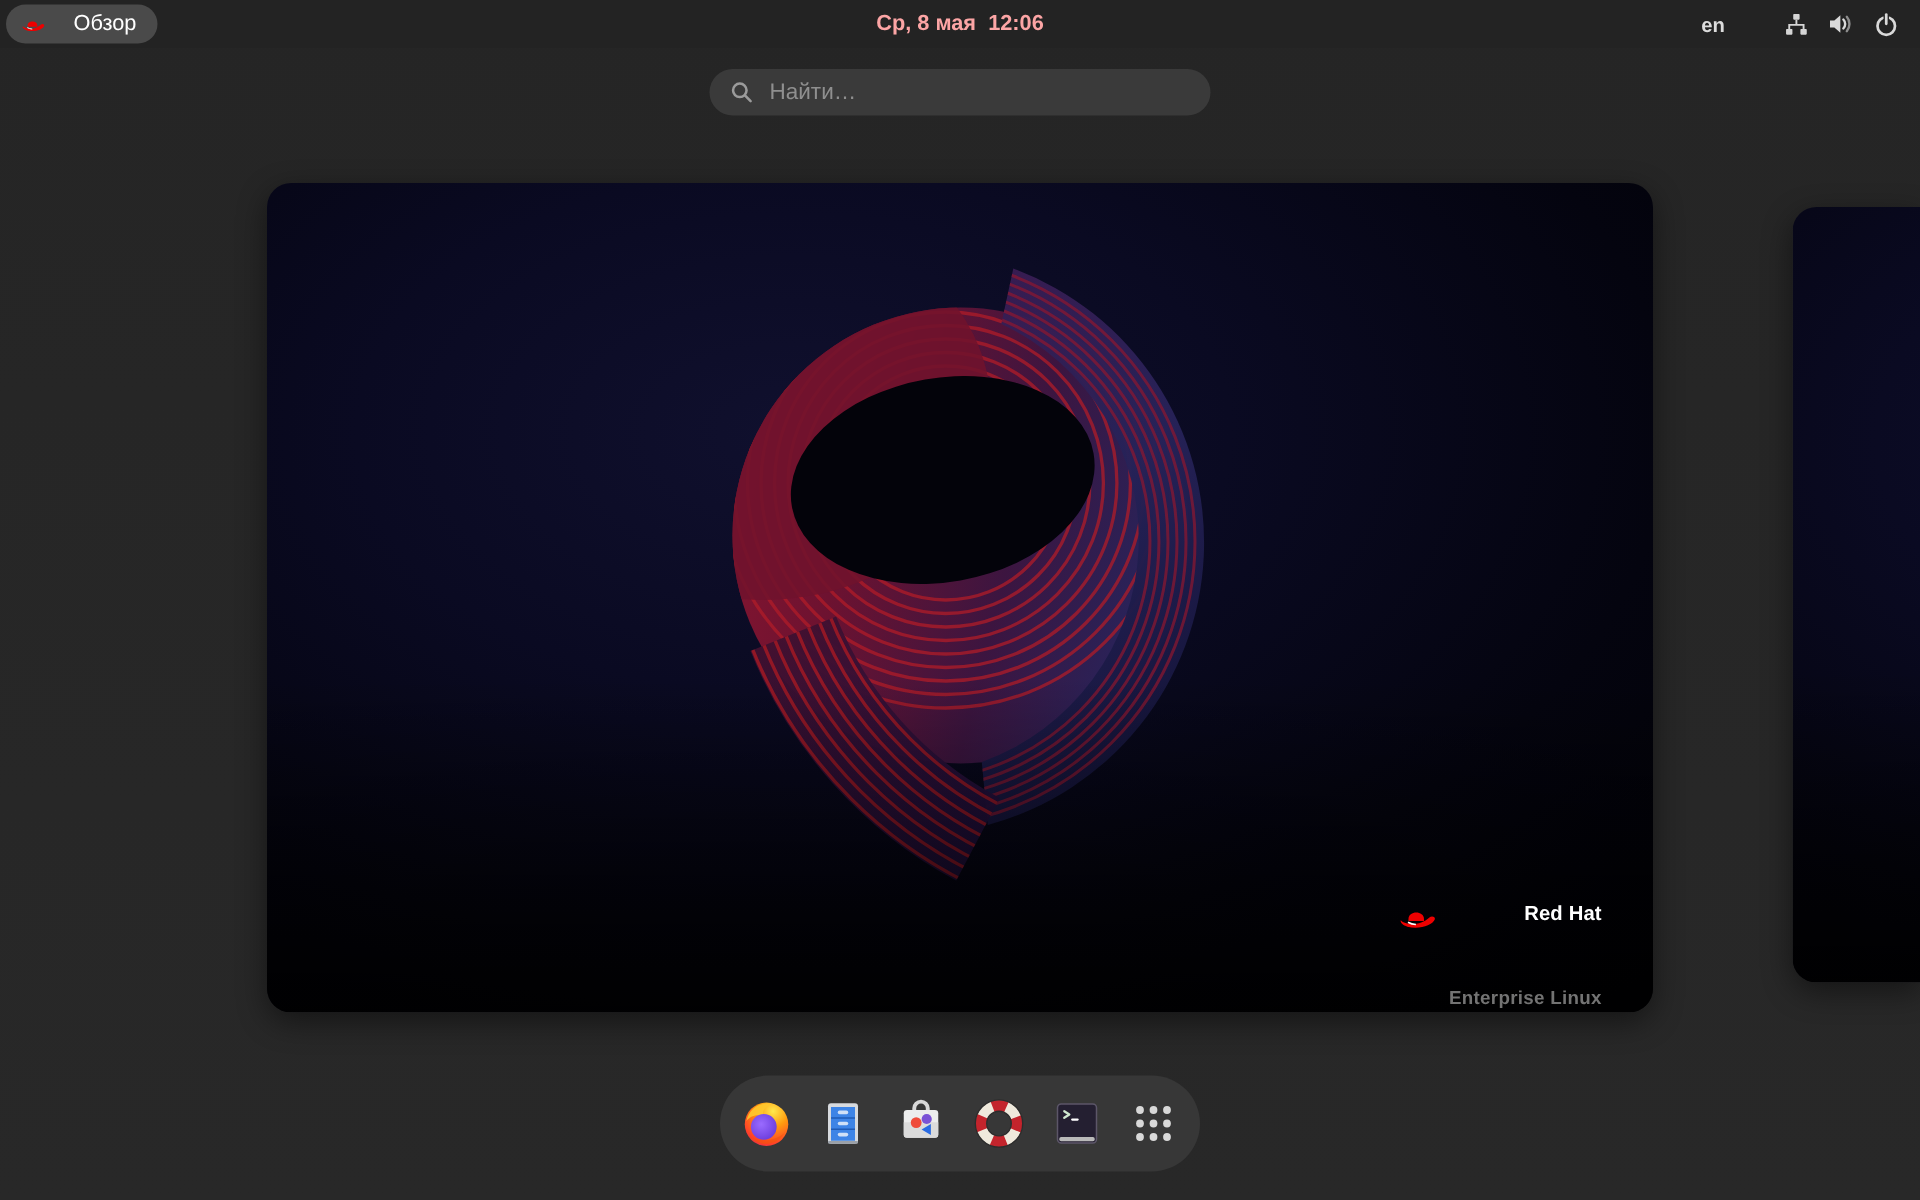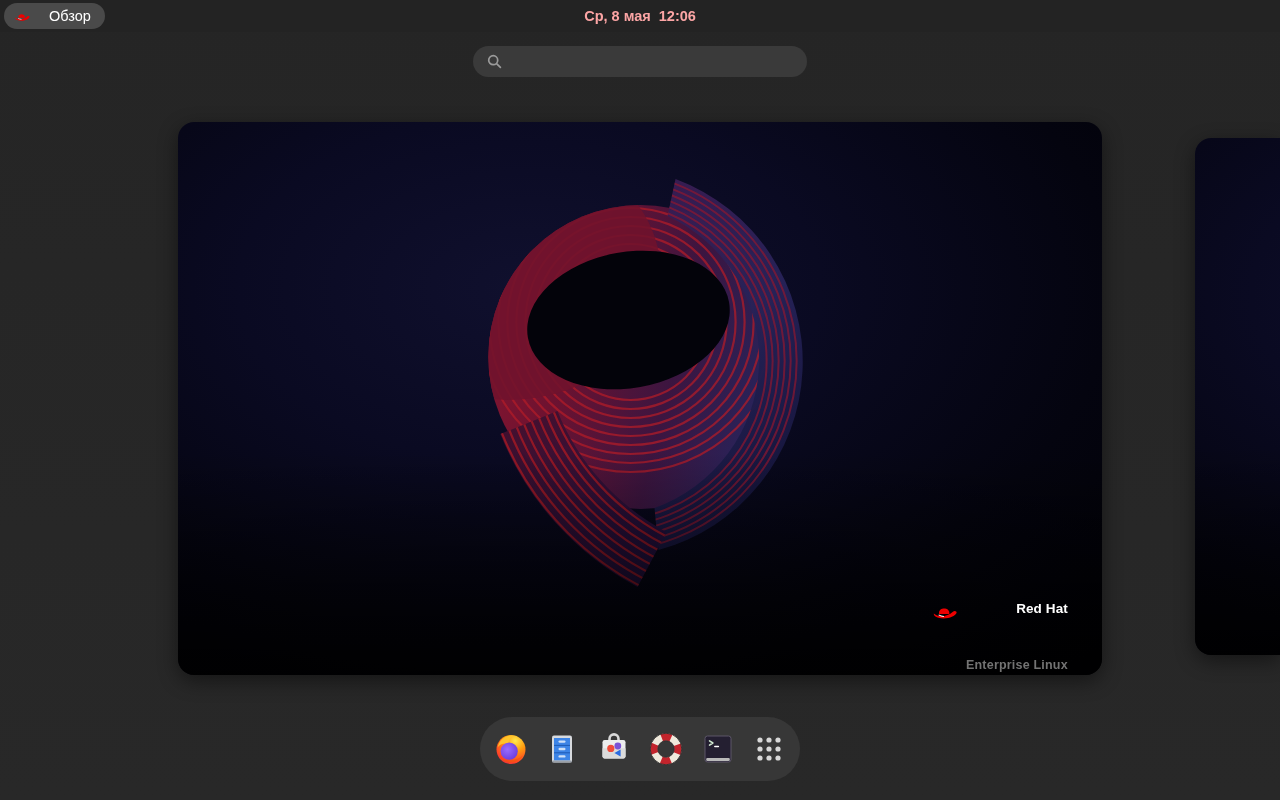--- a/index.html
+++ b/index.html
@@ -71,29 +71,58 @@
         <path d="M6.2,9.6 C6.2,4.4 15.4,4.4 15.4,9.6 L15.4,10.6 L6.2,10.6 Z" fill="#ee0000"></path>
         <path d="M1.6,10.2 C4.6,13.4 13.4,13.6 18.6,8.6 C19.9,7.4 22.4,8.1 21.8,9.8 C20.4,13.2 12.4,16 5.6,14 C3,13.2 1.2,11.6 1.6,10.2 Z" fill="#ee0000"></path>
         <path d="M5.9,11.4 C7.3,12.2 9,12.7 10.6,12.8" fill="none" stroke="#fff" stroke-width="0.9"></path>
       </svg>
     </span>
     <span>Обзор</span>
   </button>
 
   <div class="clock">Ср, 8 мая  12:06</div>
 
+  <div class="status">
+    <span class="kbd-layout">en</span>
+
+    <span class="sys-icon">
+      <svg width="17" height="17" viewBox="0 0 16 16" fill="#d5d5d5">
+        <rect x="6.1" y="1.2" width="4" height="3.6" rx="0.5"></rect>
+        <rect x="1.6" y="10.6" width="4" height="3.6" rx="0.5"></rect>
+        <rect x="10.6" y="10.6" width="4" height="3.6" rx="0.5"></rect>
+        <path d="M8.1,4.8 V7.6 M3.6,10.6 V8.1 H12.6 V10.6" fill="none" stroke="#d5d5d5" stroke-width="1.2"></path>
+      </svg>
+    </span>
+
+    <span class="sys-icon">
+      <svg width="18" height="16" viewBox="0 0 17 16">
+        <path d="M1.5,5.6 H4.4 L8.4,2.1 V13.9 L4.4,10.4 H1.5 Z" fill="#d9d9d9"></path>
+        <path d="M10.4,5 A4.3,4.3 0 0 1 10.4,11" fill="none" stroke="#d9d9d9" stroke-width="1.6" stroke-linecap="round"></path>
+        <path d="M12.7,3.2 A7.4,7.4 0 0 1 12.7,12.8" fill="none" stroke="#8d8d8d" stroke-width="1.6" stroke-linecap="round"></path>
+      </svg>
+    </span>
+
+    <span class="sys-icon">
+      <svg width="17" height="17" viewBox="0 0 16 16">
+        <circle cx="8" cy="8.8" r="5.5" fill="none" stroke="#d9d9d9" stroke-width="1.7"></circle>
+        <line x1="8" y1="0.6" x2="8" y2="6.8" stroke="#232323" stroke-width="3.4"></line>
+        <line x1="8" y1="1.6" x2="8" y2="7.4" stroke="#d9d9d9" stroke-width="1.7" stroke-linecap="round"></line>
+      </svg>
+    </span>
+  </div>
 </div>
 
 <div class="search-pill">
   <span style="display:flex;">
     <svg width="15" height="15" viewBox="0 0 15 15">
       <circle cx="6.2" cy="6.2" r="4.5" fill="none" stroke="#9b9b9b" stroke-width="1.7"></circle>
       <line x1="9.8" y1="9.8" x2="13.4" y2="13.4" stroke="#9b9b9b" stroke-width="1.7" stroke-linecap="round"></line>
     </svg>
   </span>
+  <input type="text" value="" placeholder="Найти…" style="">
 </div>
 
 <div class="ws-main">
   <svg class="wp" viewBox="0 0 923 553" preserveAspectRatio="none">
     <defs>
       <radialGradient id="bgRad" cx="0.38" cy="0.3" r="0.9">
         <stop offset="0" stop-color="#10102e"></stop>
         <stop offset="0.35" stop-color="#0a0a22"></stop>
         <stop offset="0.7" stop-color="#04040f"></stop>
         <stop offset="1" stop-color="#000004"></stop>

